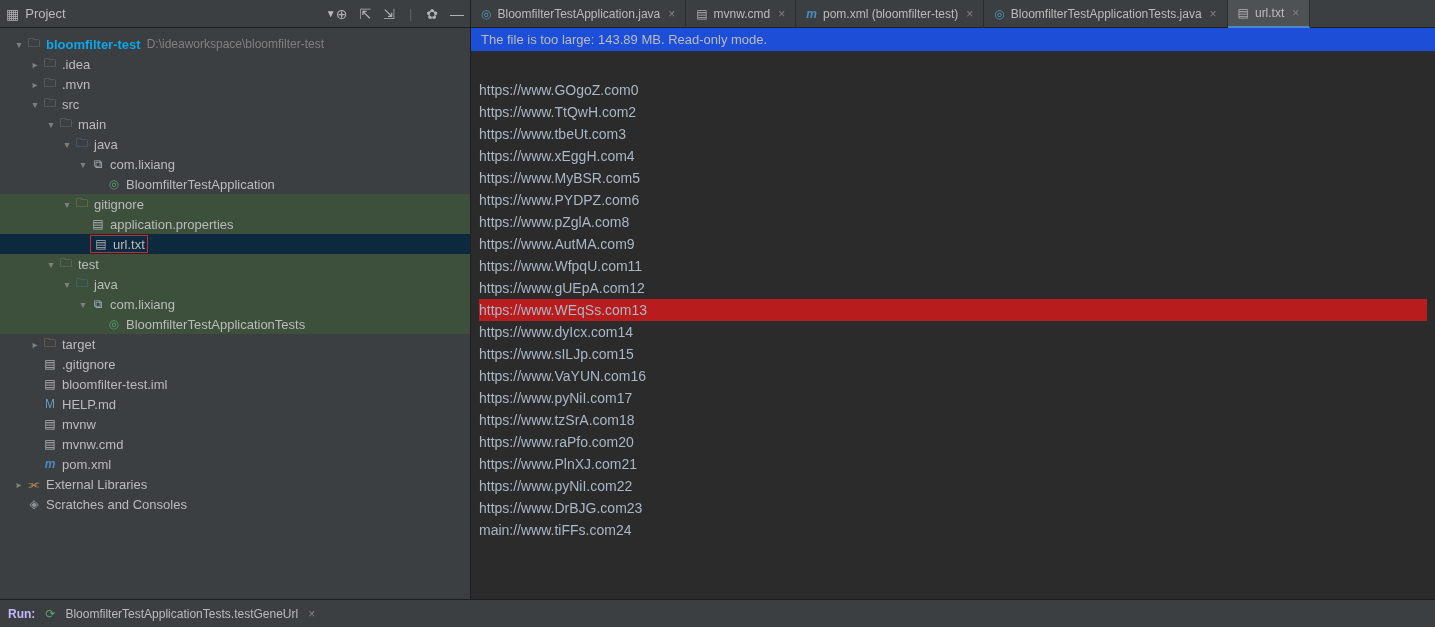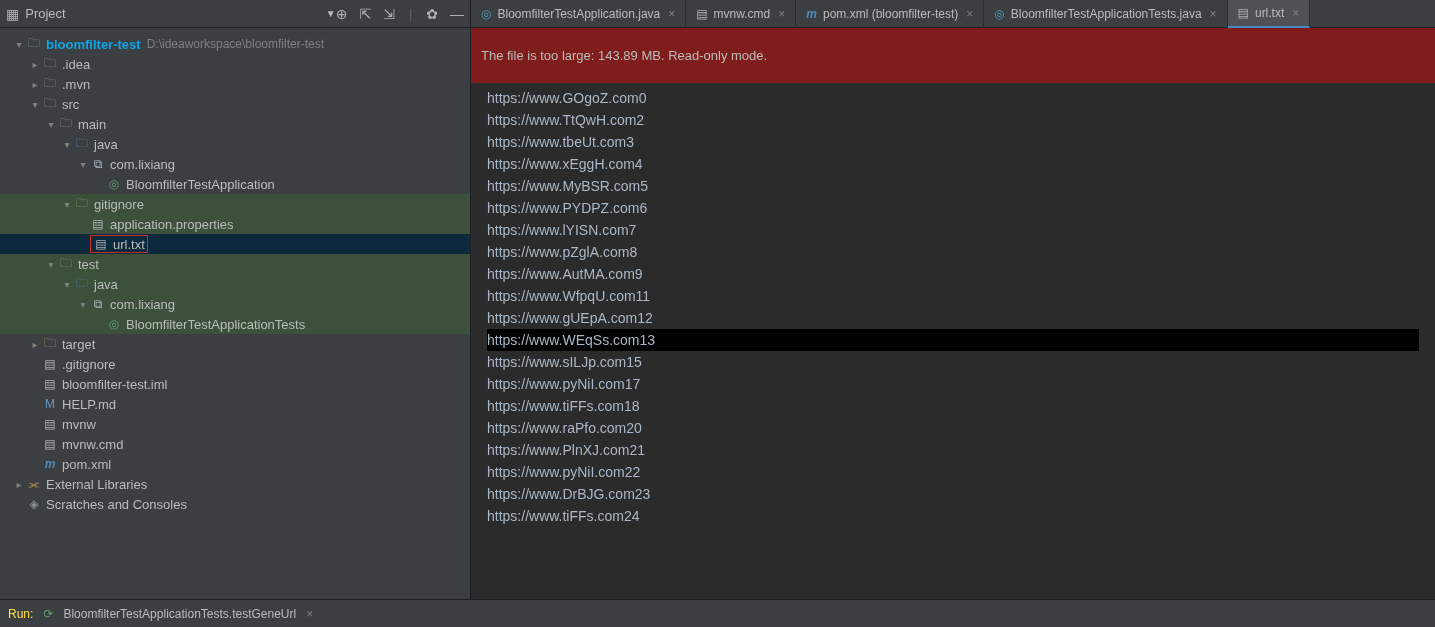--- a/index.html
+++ b/index.html
@@ -42,27 +42,27 @@
 .f-package { color: #a9b7c6; }
 .f-file { color: #afb1b3; }
 .f-class { color: #5a9e6f; }
 .f-md { color: #6897bb; }
 .hint { color: #808080; margin-left: 6px; font-size: 12px; }
 .tree-row.test-row { background: #3c503c; }
 .tree-row.resources-row { background: #3c503c; }
 .highlight-box { display: flex; align-items: center; }
 
 .editor-area { flex: 1; display: flex; flex-direction: column; background: #2b2b2b; min-width: 0; }
-.notice-bar { background: #7f1d1d; color: #bbbbbb; padding: 20px 10px; font-size: 13px; }
-.file-lines { flex: 1; overflow: hidden; padding: 4px 16px; font-family: "Consolas", monospace; font-size: 14px; line-height: 22px; color: #a9b7c6; }
-.file-lines .sel { background: #000000; color: #a9b7c6; }
+.notice-bar { background: #1d4ed8; color: #bbbbbb; padding: 4px 10px; font-size: 13px; }
+.file-lines { flex: 1; overflow: hidden; padding: 4px 8px; font-family: "Consolas", monospace; font-size: 14px; line-height: 22px; color: #a9b7c6; margin-top: 24px; }
+.file-lines .sel { background: #b91c1c; color: #a9b7c6; }
 .file-lines .line { white-space: pre; }
 
 .bottom-bar { height: 28px; background: #3c3f41; border-top: 1px solid #1e1f22; display: flex; align-items: center; padding: 0 8px; gap: 10px; color: #bbbbbb; font-size: 12px; }
-.run-label { color: #fde047; }
+.run-label { color: #c4b5fd; font-weight: bold; }
 .run-icon { color: #5a9e6f; }
 </style>
 </head>
 <body>
 
 <div class="root">
   <div class="top-row">
     <div class="project-header">
       <span class="icon-btn">▦</span>
       <span class="title">Project</span>
@@ -257,34 +257,35 @@
       </div>
     <div class="editor-area">
       <div class="notice-bar">The file is too large: 143.89 MB. Read-only mode.</div>
       <div class="file-lines" id="file-lines">
           <div class="line">https://www.GOgoZ.com0</div>
           <div class="line">https://www.TtQwH.com2</div>
           <div class="line">https://www.tbeUt.com3</div>
           <div class="line">https://www.xEggH.com4</div>
           <div class="line">https://www.MyBSR.com5</div>
           <div class="line">https://www.PYDPZ.com6</div>
-          <div class="line">https://www.lYISN.com7</div>
           <div class="line">https://www.pZglA.com8</div>
           <div class="line">https://www.AutMA.com9</div>
           <div class="line">https://www.WfpqU.com11</div>
           <div class="line">https://www.gUEpA.com12</div>
           <div class="line sel">https://www.WEqSs.com13</div>
+          <div class="line">https://www.dyIcx.com14</div>
           <div class="line">https://www.sILJp.com15</div>
+          <div class="line">https://www.VaYUN.com16</div>
           <div class="line">https://www.pyNiI.com17</div>
-          <div class="line">https://www.tiFFs.com18</div>
+          <div class="line">https://www.tzSrA.com18</div>
           <div class="line">https://www.raPfo.com20</div>
           <div class="line">https://www.PlnXJ.com21</div>
           <div class="line">https://www.pyNiI.com22</div>
           <div class="line">https://www.DrBJG.com23</div>
-          <div class="line">https://www.tiFFs.com24</div>
+          <div class="line">main://www.tiFFs.com24</div>
         </div>
     </div>
   </div>
 
   <div class="bottom-bar">
     <span class="run-label">Run:</span>
     <span class="run-icon">⟳</span>
     <span>BloomfilterTestApplicationTests.testGeneUrl</span>
     <span class="close" style="color:#808080;">×</span>
   </div>

